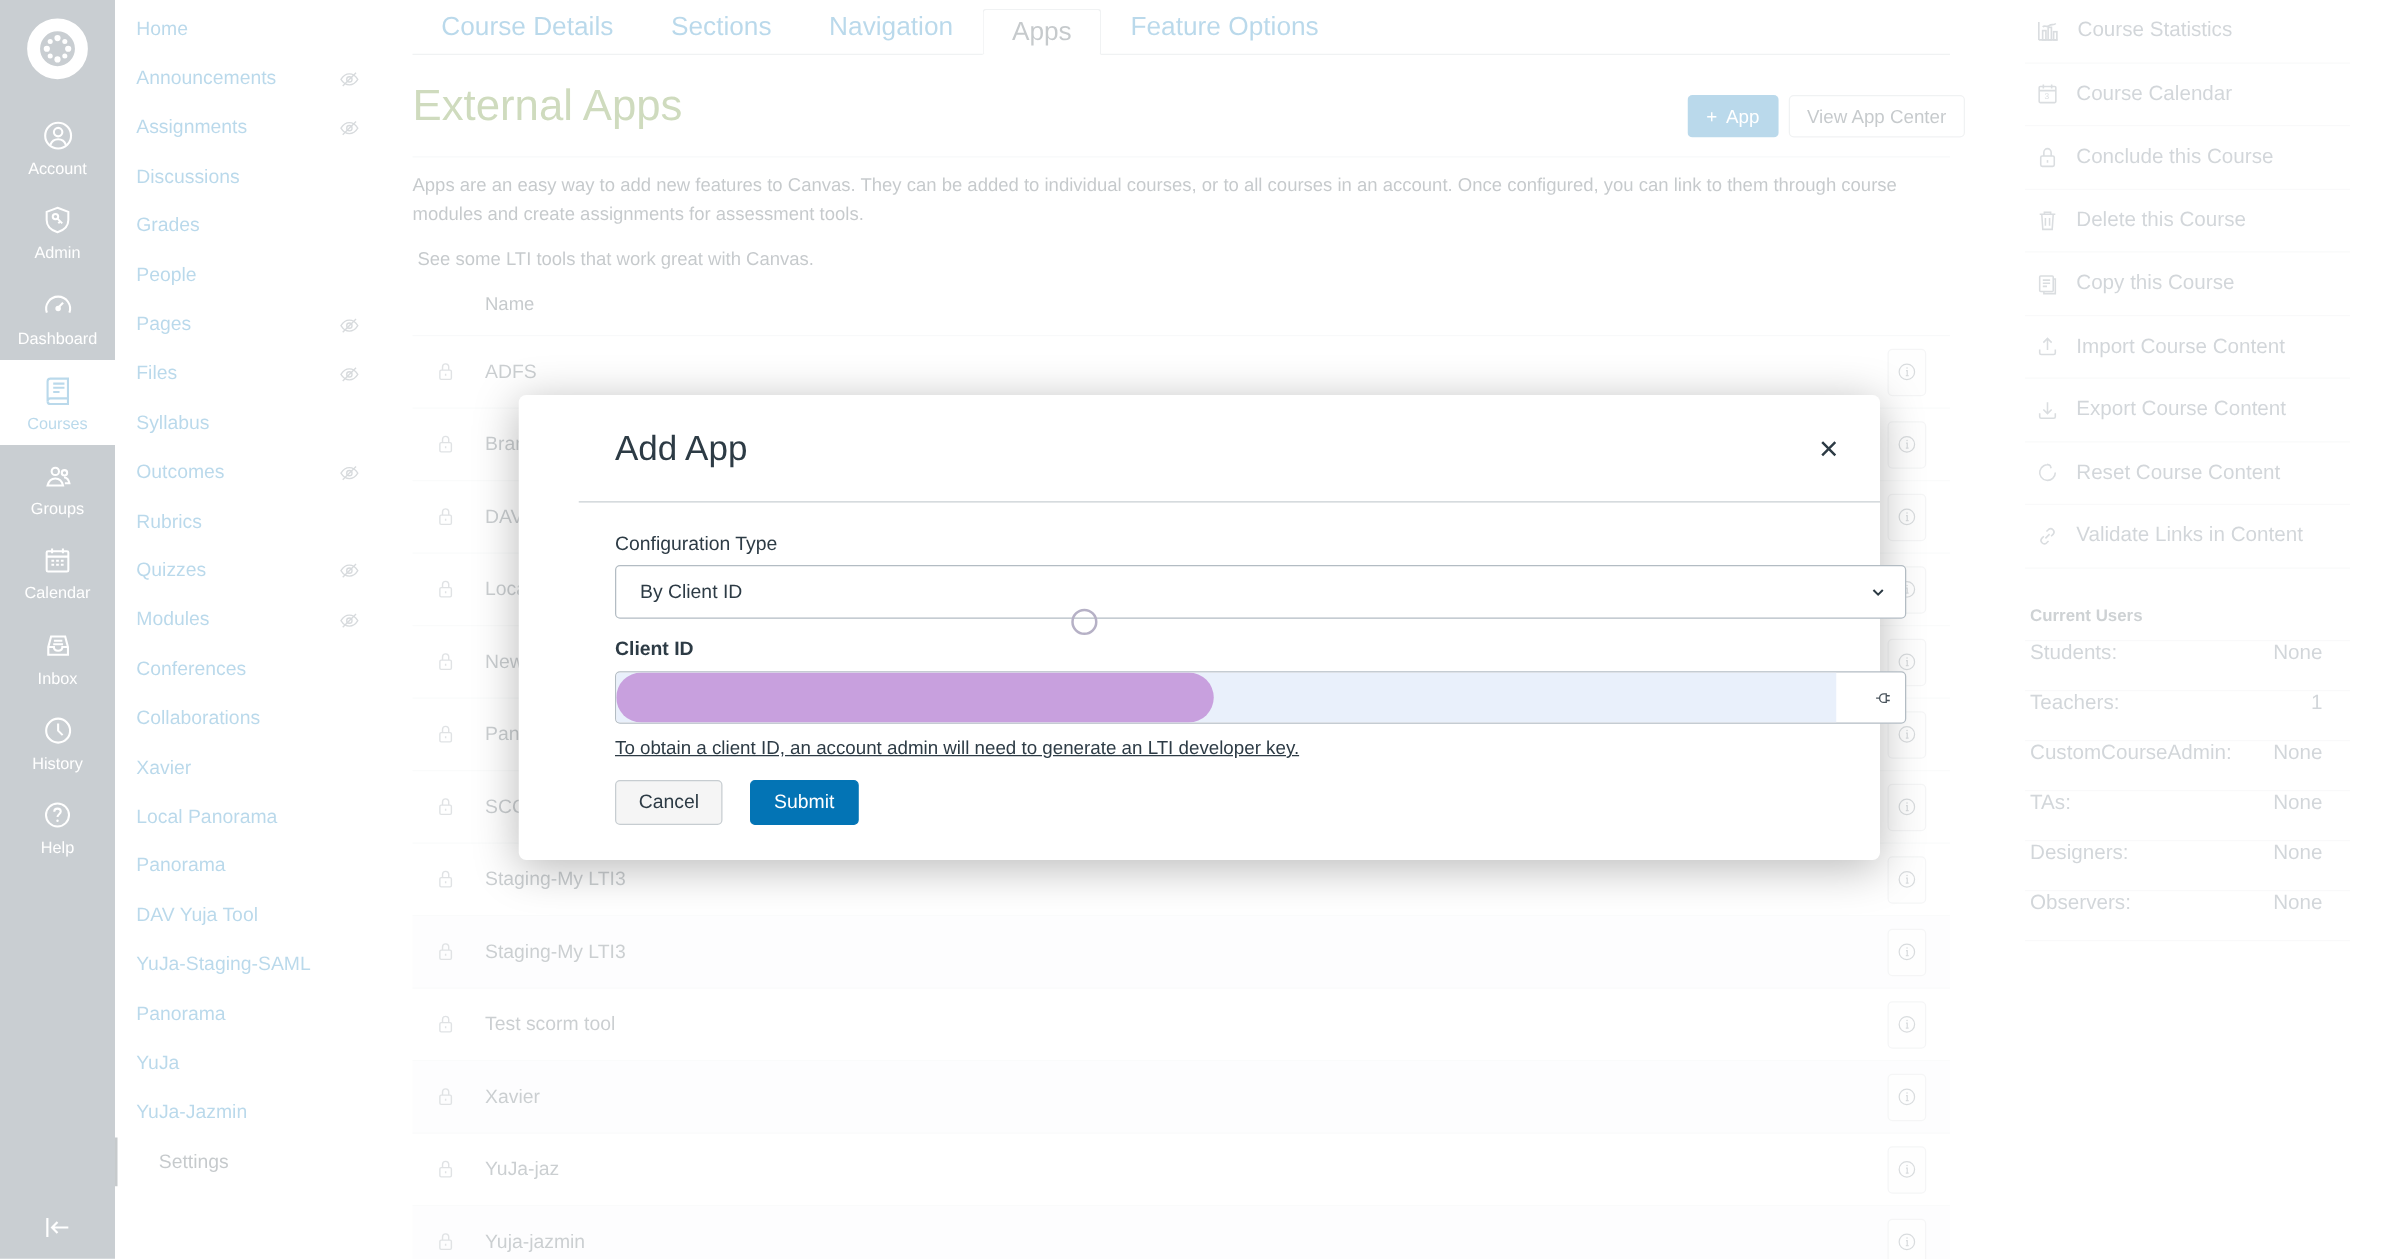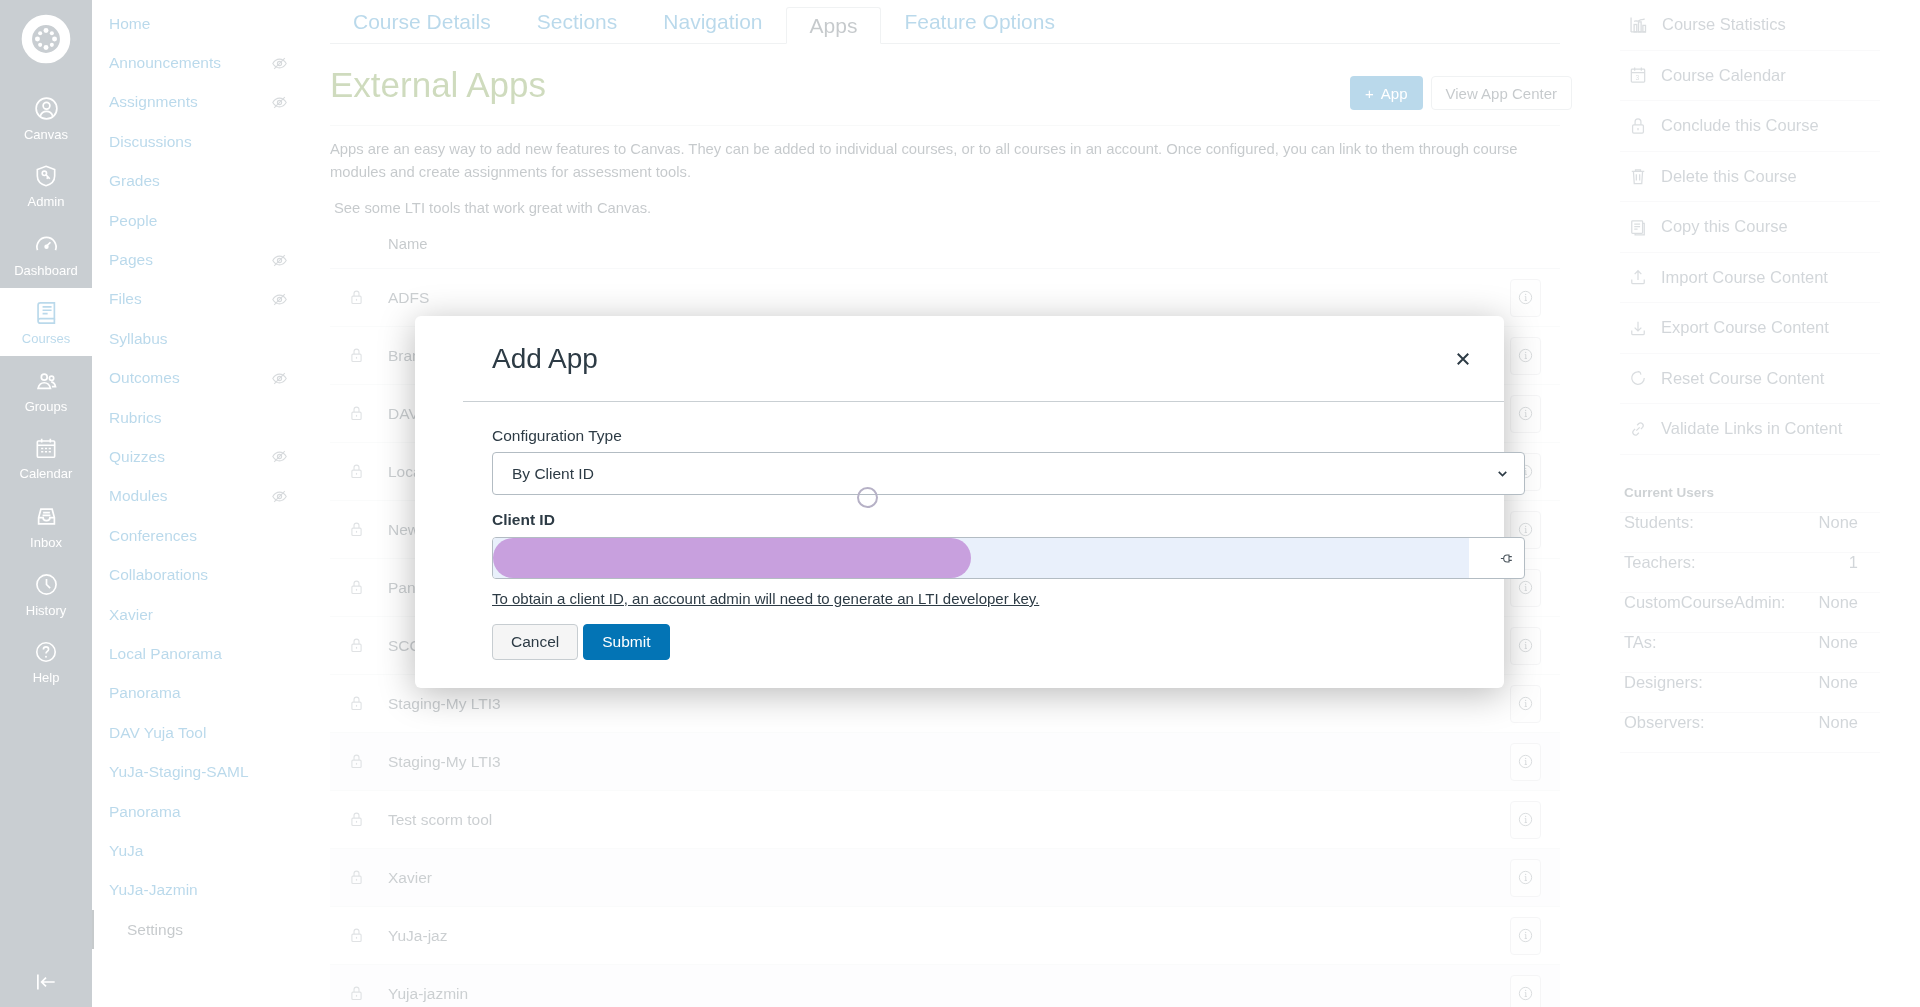--- a/index.html
+++ b/index.html
@@ -75,21 +75,21 @@
     display:flex; align-items:center; padding:0 16px 0 19px; font-size:15.5px; color:#2D3B45;
     position:relative; cursor:pointer; }
   .select-chevron { position:absolute; right:14px; color:#2D3B45; }
   .input-wrap { position:relative; width:1033px; height:42px; border:1px solid #B3BCC3;
     border-radius:4px; background:#fff; overflow:hidden; }
   .autofill-bg { position:absolute; left:0; top:0; bottom:0; width:976px; background:#E9F0FB; }
   .highlight-pill { position:absolute; left:0; top:0; height:40px; width:478px; border-radius:20px;
     background:#C8A0DE; }
   .plug-icon { position:absolute; right:10px; top:13px; color:#4A545C; }
   .helper-text { margin-top:11px; font-size:15px; color:#2D3B45;text-decoration:underline; }
-  .modal-actions { margin-top:17px; display:flex; gap:5px; }
+  .modal-actions { margin-top:17px; display:flex; gap:22px; }
   .btn-cancel { background:#F5F5F5; border:1px solid #C7CDD1; color:#2D3B45; font-size:15.5px;
     height:36px; padding:0 18px; border-radius:4px; cursor:pointer; font-family:inherit; }
   .btn-submit { background:#0374B5; border:1px solid #0374B5; color:#fff; font-size:15.5px;
     height:36px; padding:0 18px; border-radius:4px; cursor:pointer; font-family:inherit; }
   .cursor-ring { position:absolute; left:857px; top:487px; width:21px; height:21px;
     border:2px solid #B6B1C6; border-radius:50%; z-index:30; }
 </style>
 </head>
 <body>
 
@@ -111,21 +111,21 @@
   </div>
 
   <div class="gn-item">
     <span>
       <svg width="27" height="27" viewBox="0 0 24 24" fill="none" stroke="currentColor" stroke-width="1.5">
         <circle cx="12" cy="12" r="9.2"></circle>
           <circle cx="12" cy="9.5" r="3"></circle>
         <path d="M6.5 18.6 C7.5 15.8 9.5 14.6 12 14.6 C14.5 14.6 16.5 15.8 17.5 18.6"></path>
       </svg>
     </span>
-    <span>Canvas</span>
+    <span>Account</span>
   </div>
 
   <div class="gn-item">
     <span>
       <svg width="26" height="26" viewBox="0 0 24 24" fill="none" stroke="currentColor" stroke-width="1.5">
         <path d="M12 3 L20 6 V12 C20 16.5 16.8 19.6 12 21 C7.2 19.6 4 16.5 4 12 V6 Z"></path>
         <circle cx="10.5" cy="9.5" r="2"></circle>
           <path d="M12 11 L15.5 14.5 M14 13 l-1.4 1.4"></path>
       </svg>
     </span>

